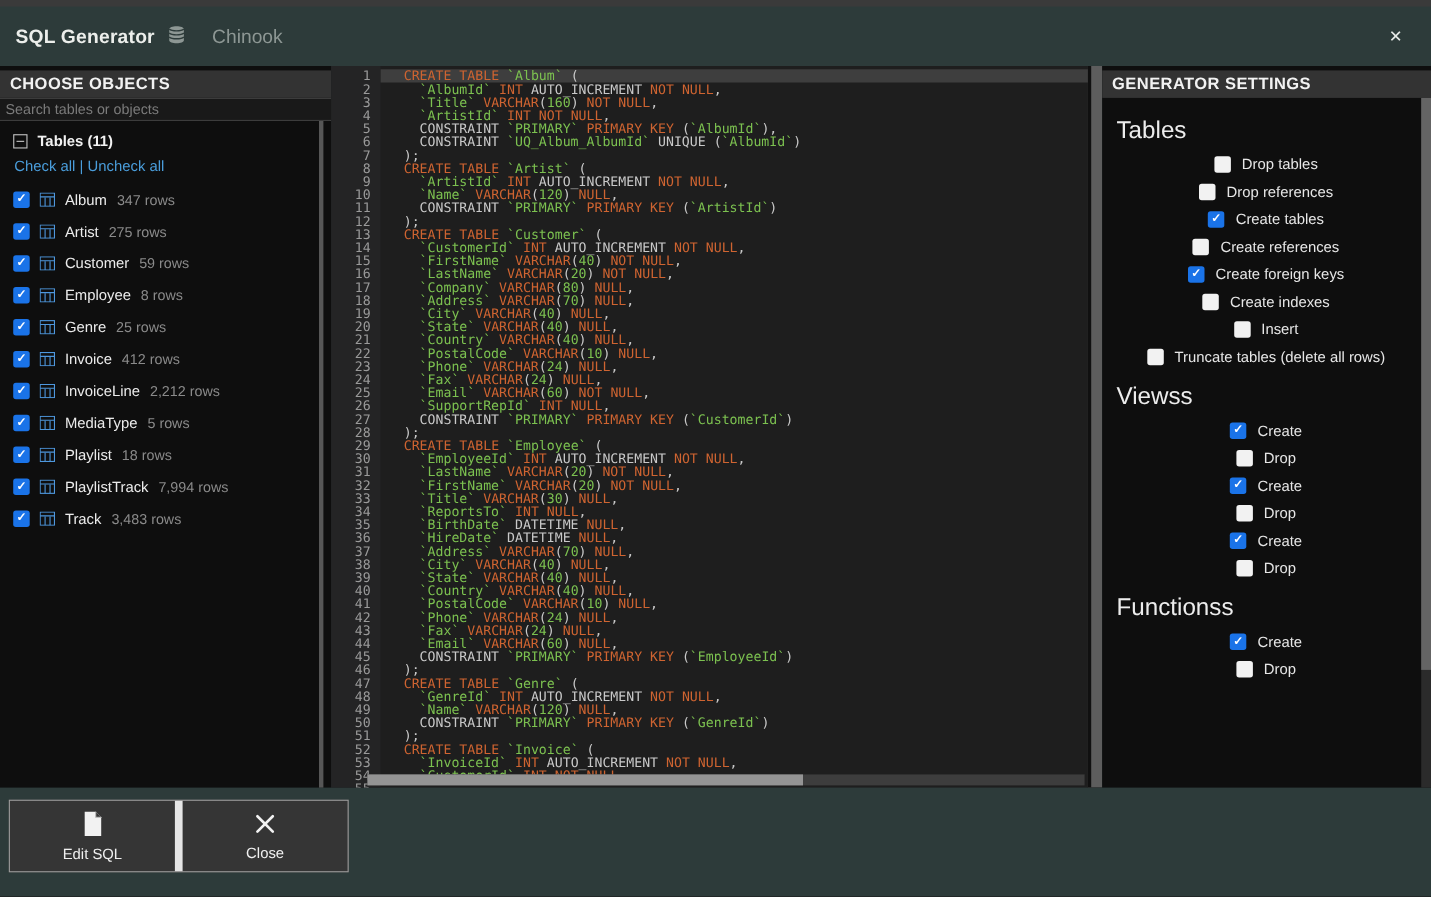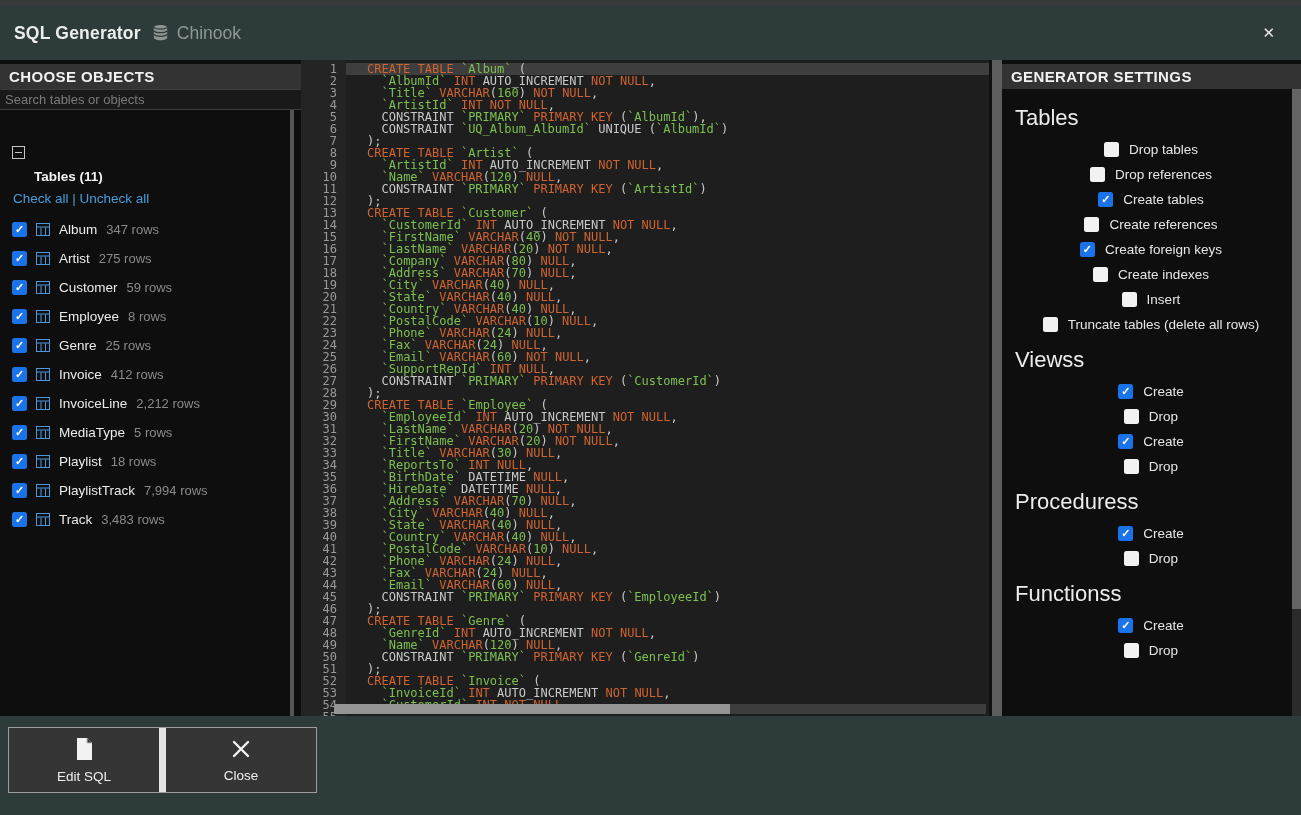--- a/index.html
+++ b/index.html
@@ -5,42 +5,42 @@
   html,body{margin:0;padding:0;background:#1b1b1b;}
   .app{position:relative;width:1301px;height:815px;overflow:hidden;background:#2d3b3a;
        font-family:"Liberation Sans",sans-serif;}
   .topstrip{position:absolute;top:0;left:0;right:0;height:6px;background:#3a3a3a;}
 
   
   .titlebar{position:absolute;top:6px;left:0;right:0;height:54px;display:flex;align-items:center;
             padding-left:14px;box-sizing:border-box;}
   .title{font-size:17.5px;font-weight:600;color:#eceeeb;letter-spacing:.2px;}
   .db-icon{margin:2px 7px 0 10px;display:inline-block;}
-  .subtitle{font-size:17.5px;color:#8d9794;}
+  .subtitle{font-size:17.5px;color:#8d9794;margin-left:16px;}
   .win-close{position:absolute;right:26px;top:50%;transform:translateY(-50%);color:#e7eae8;
              font-size:15px;cursor:default;}
 
   
   .main{position:absolute;top:60px;left:0;width:1301px;height:656px;display:flex;}
 
   
   .left{position:relative;width:301px;background:#0e0e0e;box-sizing:border-box;}
   .strip{height:25px;background:#333333;color:#f2f2f2;font-size:15px;font-weight:bold;
          line-height:25px;padding-left:9px;letter-spacing:.4px;}
   .left .strip{margin-top:4px;}
   .search{display:block;width:100%;box-sizing:border-box;height:21px;background:#191919;
           border:1px solid #3c3c3c;border-left:none;border-right:none;color:#bdbdbd;
           font-size:13px;padding:0 5px;outline:none;font-family:"Liberation Sans",sans-serif;}
   .search::placeholder{color:#7b7b7b;}
   .tree{padding:9px 12px 0 12px;}
   .grp{display:flex;align-items:center;gap:9px;margin:2px 0 7px 0;}
   .collapse-box{position:relative;width:11px;height:11px;border:1px solid #c4c4c4;flex:0 0 auto;}
   .collapse-box::after{content:"";position:absolute;left:2px;right:2px;top:50%;height:1.5px;
                        margin-top:-1px;background:#c4c4c4;}
-  .grp-label{font-size:13.5px;font-weight:bold;color:#f2f2f2;margin-top:48px;}
+  .grp-label{font-size:13.5px;font-weight:bold;color:#f2f2f2;}
   .linkrow{font-size:13.5px;margin:0 0 9px 1px;color:#4a9ddb;}
   .linkrow span{cursor:default;}
   .titem{display:flex;align-items:center;gap:9px;height:29px;}
   .cb{width:15px;height:15px;border-radius:2.5px;flex:0 0 auto;display:flex;align-items:center;
       justify-content:center;font-size:11px;font-weight:bold;color:#fff;line-height:1;}
   .cb.on{background:#1a73e8;}
   .cb.off{background:#f2f2f2;}
   .titem .name{font-size:13.5px;color:#ebebeb;}
   .titem .cnt{font-size:13px;color:#8a8a8a;}
   .lp-scroll{position:absolute;left:290px;top:50px;bottom:0;width:4px;background:#565656;}
@@ -393,21 +393,20 @@
             <span class="olabel">Drop</span>
           </div>
           <div class="opt">
             <span class="cb on">✓</span>
             <span class="olabel">Create</span>
           </div>
           <div class="opt">
             <span class="cb off"></span>
             <span class="olabel">Drop</span>
           </div>
-          <div class="section-title">Proceduress</div>
           <div class="opt">
             <span class="cb on">✓</span>
             <span class="olabel">Create</span>
           </div>
           <div class="opt">
             <span class="cb off"></span>
             <span class="olabel">Drop</span>
           </div>
           <div class="section-title">Functionss</div>
           <div class="opt">

